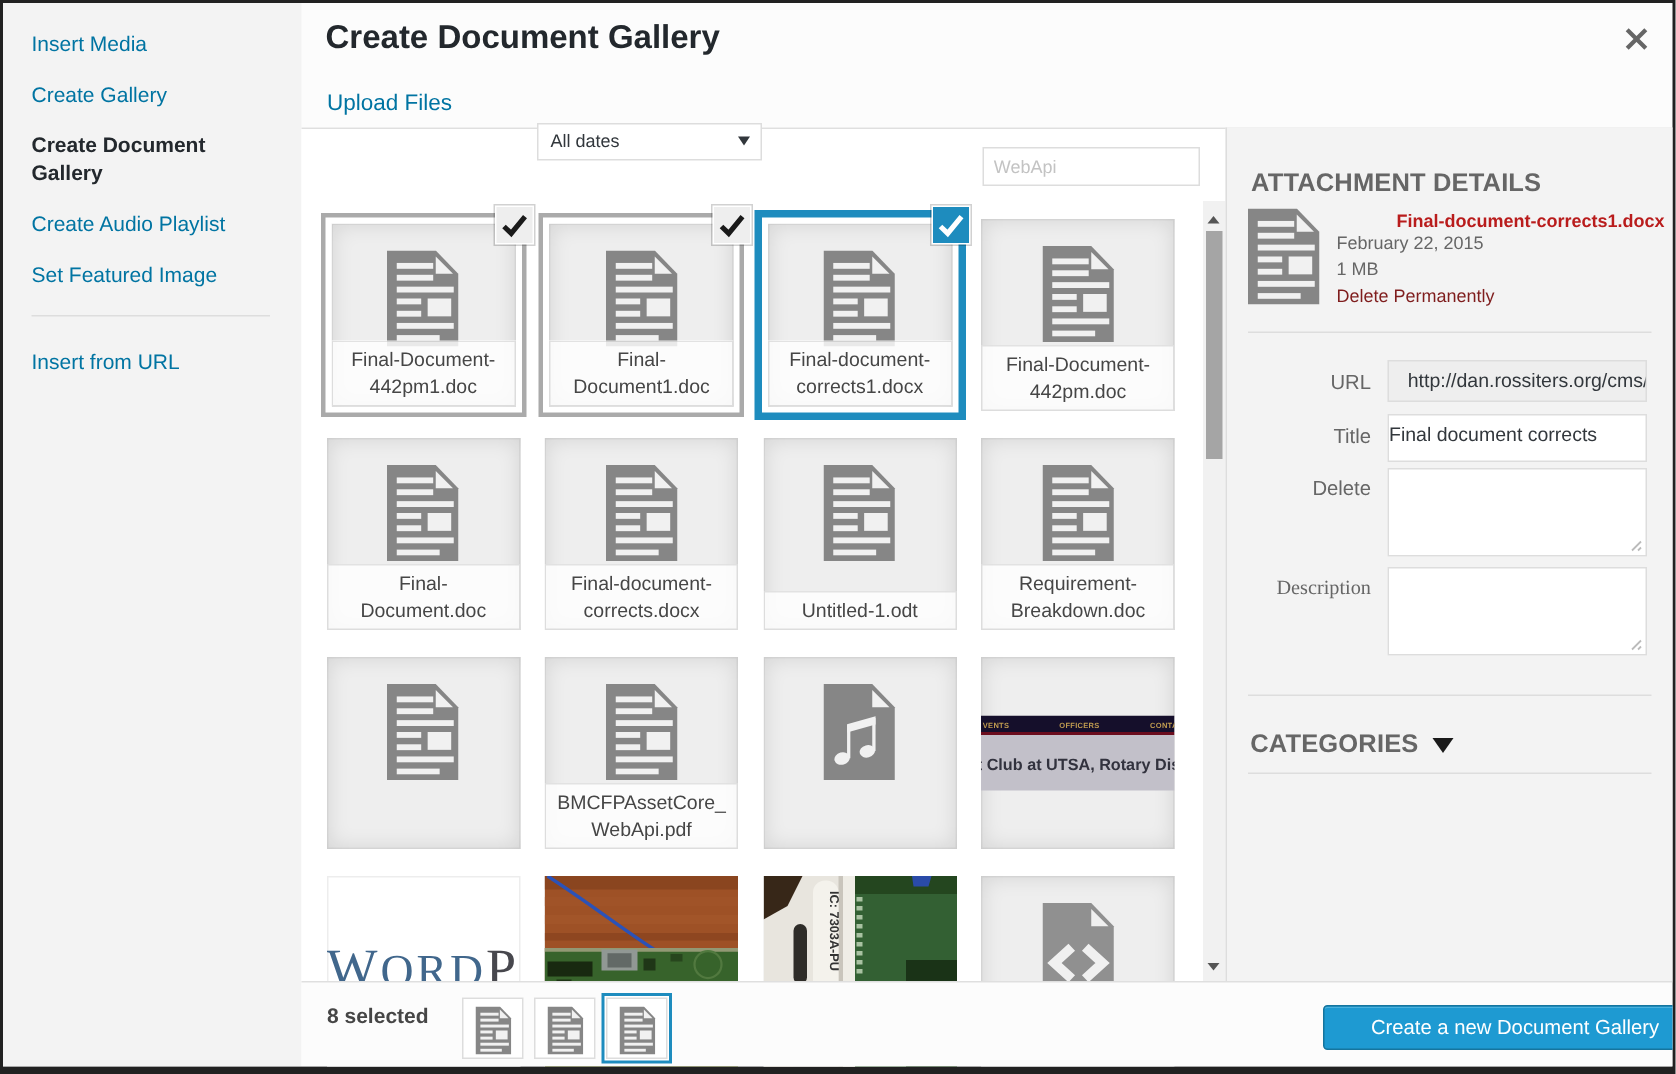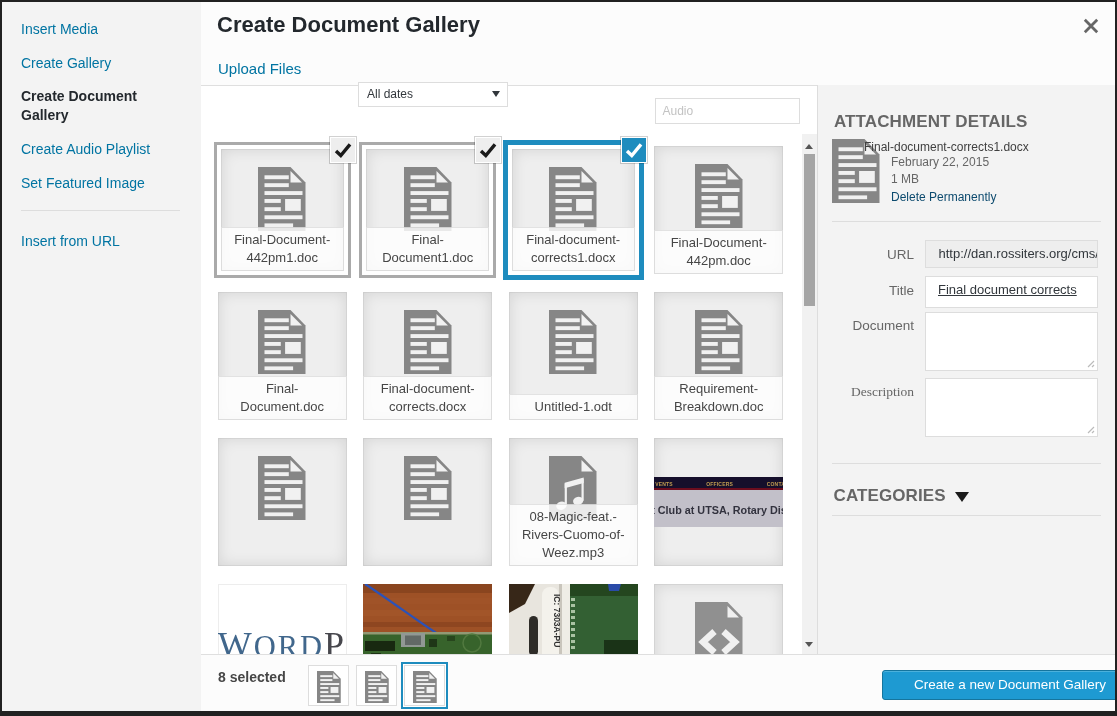--- a/index.html
+++ b/index.html
@@ -106,21 +106,21 @@
     <div class="mitem" style="top:229.5px">Insert from URL</div>
   </div>
   <svg id="closex" viewBox="0 0 16 16">
       <path d="M1.8,1.8 L14.2,14.2 M14.2,1.8 L1.8,14.2" stroke="#666" stroke-width="2.8"></path>
     </svg>
 
   <div id="tab-inactive">Upload Files</div>
   <div id="content"></div>
 
   <div class="select" id="sel2">All dates<span class="arr"></span></div>
-  <div id="search">Audio</div>
+  <div id="search">WebApi</div>
 
   <div id="grid">
     <div class="att sel" style="left:215.7px; top:144px">
       <div class="thumb">
           <svg class="icon" width="48" height="64" viewBox="0 0 48 64">
             <use href="#docicon"></use>
           </svg>
           <div class="fname">Final-Document-<br>442pm1.doc</div>
         </div>
       <div class="check"><svg width="18" height="18" viewBox="0 0 18 18" style="margin:3px">
@@ -200,29 +200,29 @@
             <use href="#docicon"></use>
           </svg>
         </div>
 
     </div>
     <div class="att" style="left:361.2px; top:436px">
       <div class="thumb">
           <svg class="icon" width="48" height="64" viewBox="0 0 48 64">
             <use href="#docicon"></use>
           </svg>
+          <div class="fname">BMCFPAssetCore_<br>WebApi.pdf</div>
         </div>
 
     </div>
     <div class="att" style="left:506.7px; top:436px">
       <div class="thumb">
           <svg class="icon" width="48" height="64" viewBox="0 0 48 64">
             <use href="#audioicon"></use>
           </svg>
-          <div class="fname">08-Magic-feat.-<br>Rivers-Cuomo-of-<br>Weez.mp3</div>
         </div>
 
     </div>
     <div class="att" style="left:652.2px; top:436px">
       <div class="thumb">
         <div style="position:absolute; left:0; top:38.5px; width:129px; height:51.5px; overflow:hidden;">
           <div style="position:absolute; left:0; top:0; width:129px; height:11.5px; background:#150f2b;"></div>
           <div style="position:absolute; left:1px; top:4.2px; font-size:5px; font-weight:bold; color:#c09c50; letter-spacing:0.2px;">VENTS</div>
           <div style="position:absolute; left:52px; top:4.2px; font-size:5px; font-weight:bold; color:#c09c50; letter-spacing:0.2px;">OFFICERS</div>
           <div style="position:absolute; left:112.5px; top:4.2px; font-size:5px; font-weight:bold; color:#c09c50; letter-spacing:0.2px;">CONTA</div>
@@ -298,30 +298,30 @@
     <div style="position:absolute; left:2px; top:20.5px; width:11px; height:152px; background:#a5a5a5;"></div>
     <div style="position:absolute; left:3px; bottom:7px; width:0; height:0; border-left:4.5px solid transparent; border-right:4.5px solid transparent; border-top:5px solid #555;"></div>
   </div>
 
   <div id="sidebar"></div>
   <div id="sbcontent">
     <div class="sbh" style="left:832px; top:110px;">ATTACHMENT DETAILS</div>
     <svg style="position:absolute; left:830px; top:137px;" width="48" height="64" viewBox="0 0 48 64">
         <use href="#docicon"></use>
       </svg>
-    <div style="position:absolute; left:862px; top:138px; font-size:12px; font-weight:normal; color:#404040;">Final-document-corrects1.docx</div>
+    <div style="position:absolute; left:929px; top:138px; font-size:12px; font-weight:bold; color:#b91c1c;">Final-document-corrects1.docx</div>
     <div style="position:absolute; left:889px; top:152.5px; font-size:12px; color:#666;">February 22, 2015</div>
     <div style="position:absolute; left:889px; top:170px; font-size:12px; color:#666;">1 MB</div>
-    <div style="position:absolute; left:889px; top:187.5px; font-size:12px; color:#0c4a6e;">Delete Permanently</div>
+    <div style="position:absolute; left:889px; top:187.5px; font-size:12px; color:#7f1d1d;">Delete Permanently</div>
     <div class="sline" style="top:218.5px;"></div>
     <div class="slabel" style="left:832px; top:245px;">URL</div>
     <div class="sinput" style="top:238.3px; height:27.5px; background:#eee; line-height:25px; padding-left:12.5px; overflow:hidden; white-space:nowrap;">http://dan.rossiters.org/cms/wp-content/uploads</div>
     <div class="slabel" style="left:832px; top:281px;">Title</div>
-    <div class="sinput" style="top:274px; height:32px; line-height:25px; padding-left:12px;text-decoration:underline;">Final document corrects</div>
-    <div class="slabel" style="left:832px; top:316px;">Document</div>
+    <div class="sinput" style="top:274px; height:32px; line-height:25px; ">Final document corrects</div>
+    <div class="slabel" style="left:832px; top:316px;">Delete</div>
     <div class="sinput" style="top:310px; height:58.5px;">
         <svg style="position:absolute; right:1px; bottom:1px" width="10" height="10">
           <path d="M8,2 L2,8 M8,6 L6,8" stroke="#bbb" stroke-width="1.2"></path>
         </svg>
       </div>
     <div class="slabel" style="left:832px; top:382px;font-family:Liberation Serif, serif;">Description</div>
     <div class="sinput" style="top:376px; height:58.5px;">
         <svg style="position:absolute; right:1px; bottom:1px" width="10" height="10">
           <path d="M8,2 L2,8 M8,6 L6,8" stroke="#bbb" stroke-width="1.2"></path>
         </svg>

